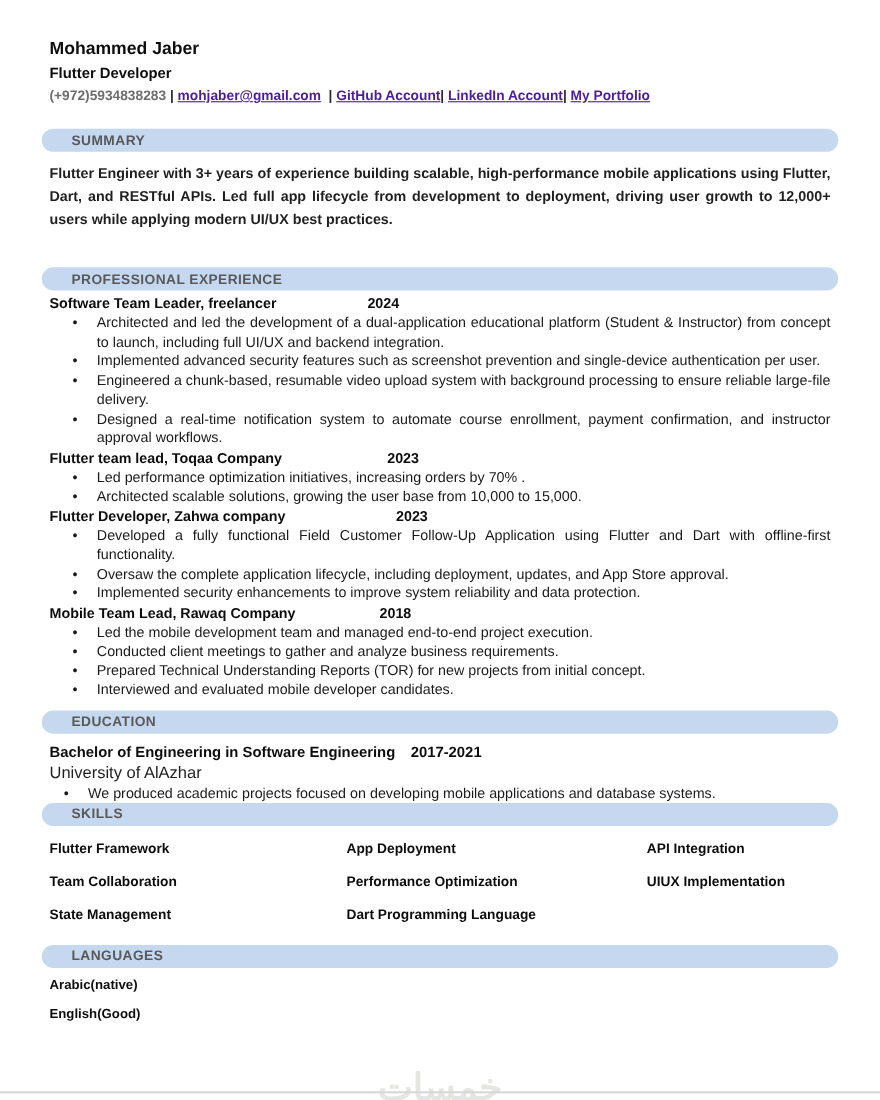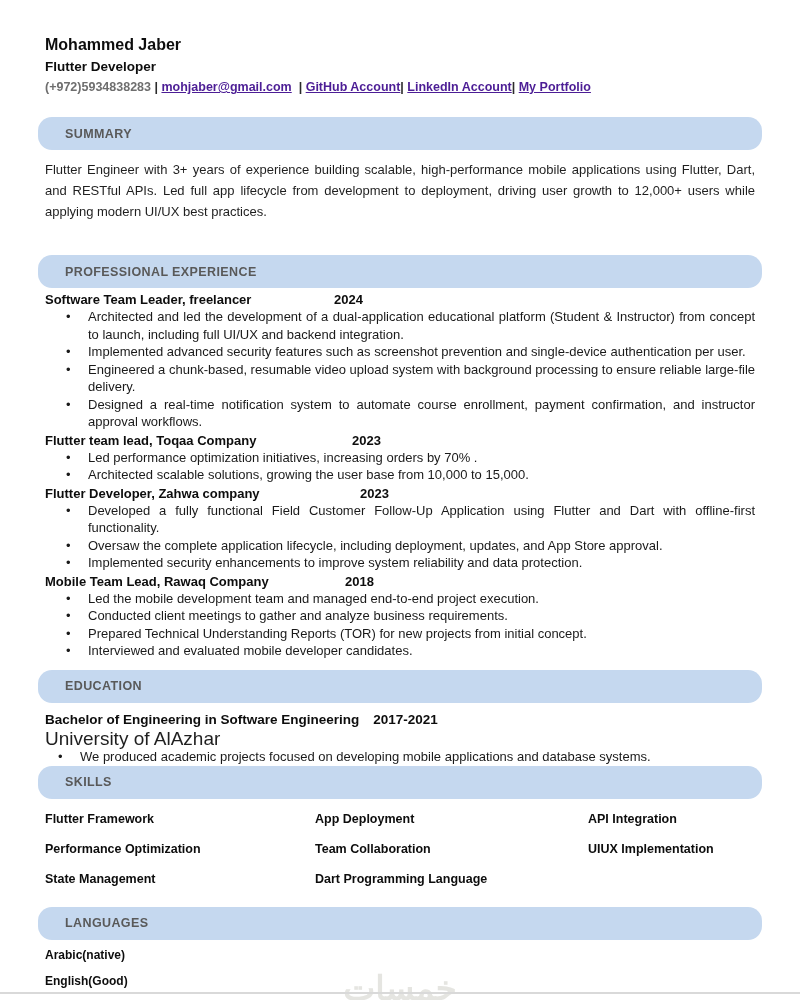--- a/index.html
+++ b/index.html
@@ -11,49 +11,49 @@
 
   
   .name{font-size:16px;font-weight:bold;color:#0d0d0d;margin-bottom:5px;}
   .role{font-size:13.5px;font-weight:bold;color:#0d0d0d;margin-bottom:6px;}
   .contact{font-size:12.5px;font-weight:bold;color:#2b2b2b;white-space:pre;}
   .contact .phone{color:#6e6e6e;}
   .contact a{color:#4c1d95;text-decoration:underline;cursor:pointer;}
 
   
   .pill{
-    background:#c5d8ef;border-radius:14px;height:33px;display:flex;align-items:center;
+    background:#c5d8ef;border-radius:14px;height:21px;display:flex;align-items:center;
     padding-left:27px;margin:0 -7px;font-size:12.5px;font-weight:bold;color:#595959;
     letter-spacing:.4px;
   }
   .pill-summary{margin-top:23px;}
   .pill-exp{margin-top:33px;}
   .pill-edu{margin-top:10px;}
   .pill-skills{}
   .pill-lang{margin-top:6px;}
 
-  .summary-text{font-size:13px;line-height:21px;text-align:justify;margin:9px 0 0 0;}
+  .summary-text{font-size:13px;line-height:21px;text-align:justify;margin:9px 0 0 0;font-weight:bold;}
 
   
   #jobs{margin-top:3px;}
   .job-header{position:relative;font-weight:bold;font-size:13px;line-height:17px;color:#0d0d0d;margin-top:1px;}
   .job-year{position:absolute;top:0;}
   .job-item:nth-child(1) .job-year{left:289px;text-align:center;}
   .job-item:nth-child(2) .job-year{left:307px;}
   .job-item:nth-child(3) .job-year{left:315px;}
   .job-item:nth-child(4) .job-year{left:300px;}
   ul.bullets{margin:0;padding:0 0 0 43px;list-style:none;}
   li.bullet{position:relative;font-size:13px;line-height:17.5px;text-align:justify;color:#1a1a1a;}
   li.bullet::before{content:"\2022";position:absolute;left:-22px;font-size:13px;}
 
   
   .edu-block{margin-top:8px;}
   .edu-degree{font-size:13.5px;font-weight:bold;color:#0d0d0d;line-height:18px;}
   .edu-years{margin-left:14px;}
-  .edu-school{font-size:19px;line-height:18px;margin-top:1px;}
+  .edu-school{font-size:15px;line-height:18px;margin-top:1px;}
   .edu-block ul.bullets{padding-left:35px;}
   .edu-block li.bullet{text-align:left;line-height:18px;}
 
   
   .skills-grid{display:grid;grid-template-columns:270px 273px 1fr;margin-top:12px;}
   .skill-item{font-size:12.5px;font-weight:bold;color:#0d0d0d;height:30px;line-height:16px;}
 
   
   #languages{margin-top:9px;}
   .language-item{font-size:12px;font-weight:bold;color:#0d0d0d;margin-bottom:13px;line-height:13px;}
@@ -131,22 +131,22 @@
       </ul>
   </div>
 
   <div class="pill pill-skills">
     <span>SKILLS</span>
   </div>
   <div class="skills-grid" id="skills-grid">
       <div class="skill-item">Flutter Framework</div>
       <div class="skill-item">App Deployment</div>
       <div class="skill-item">API Integration</div>
+      <div class="skill-item">Team Collaboration</div>
       <div class="skill-item">Performance Optimization</div>
-      <div class="skill-item">Team Collaboration</div>
       <div class="skill-item">UIUX Implementation</div>
       <div class="skill-item">State Management</div>
       <div class="skill-item">Dart Programming Language</div>
       <div class="skill-item"></div>
     </div>
 
   <div class="pill pill-lang">
     <span>LANGUAGES</span>
   </div>
   <div id="languages">

